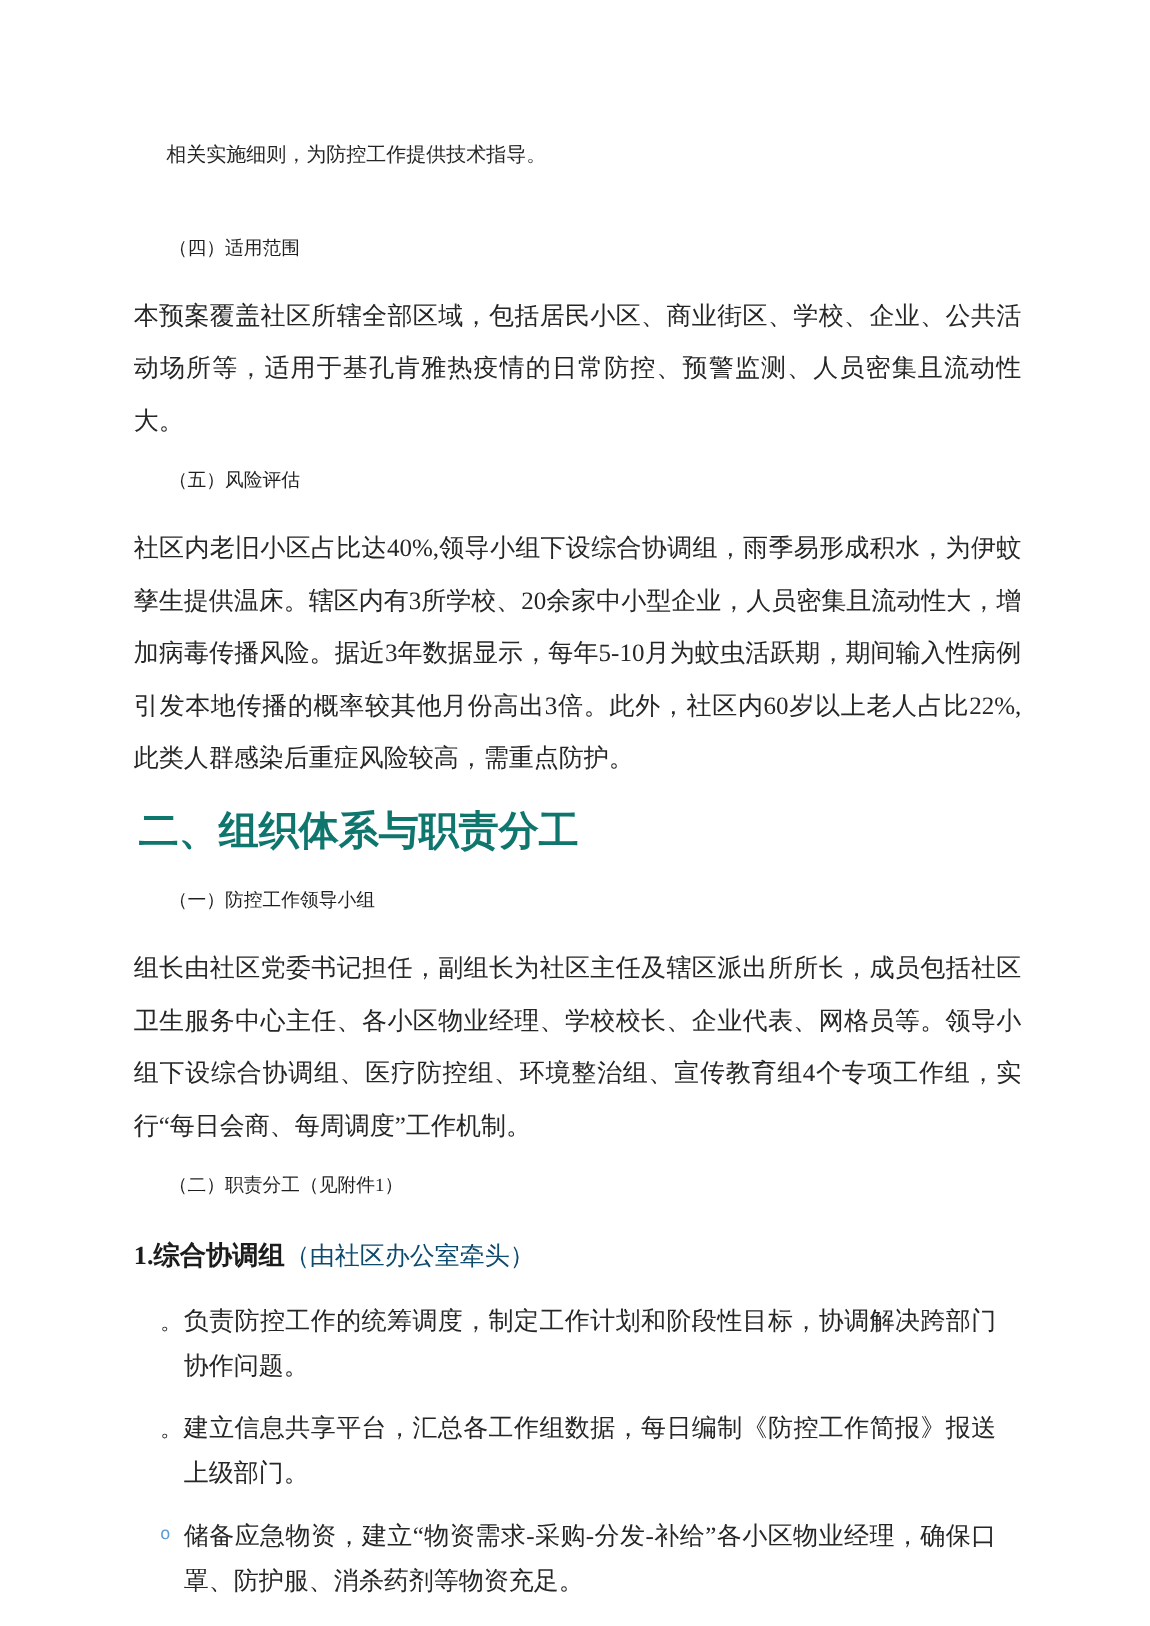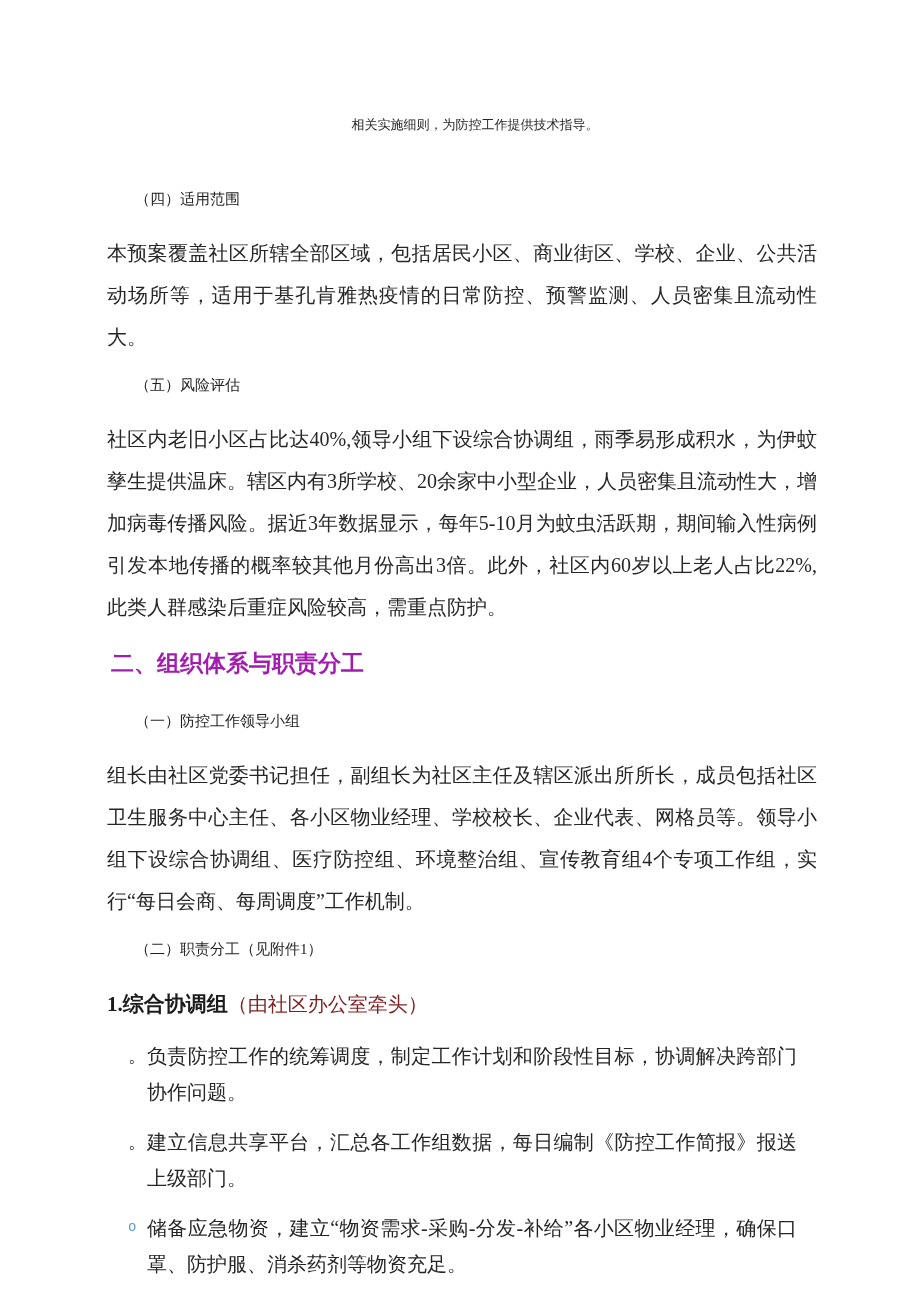--- a/index.html
+++ b/index.html
@@ -14,30 +14,29 @@
     box-sizing: border-box;
     margin: 0 auto;
     padding: 104px 103px 0 107px;
     background: #ffffff;
     overflow: hidden;
     font-family: "Liberation Serif", "DejaVu Serif", serif;
     color: #262626;
   }
   .intro-line {
     margin: 0 0 0 26px;
-    font-size: 13px;
+    font-size: 16px;
     line-height: 42px;
-    text-align: center;
   }
   h2.sec {
     margin: 16px 0 20px 4px;
-    font-size: 23px;
+    font-size: 32px;
     line-height: 40px;
     font-weight: 600;
-    color: #a21caf;
+    color: #0f766e;
   }
   h3.sub {
     margin: 28px 0 16px 28px;
     font-size: 15px;
     line-height: 34px;
     font-weight: 500;
     color: #1f1f1f;
   }
   h3.sub.tight {
     margin-top: 8px;
@@ -55,21 +54,21 @@
     line-height: 32px;
   }
   .group-line .group-label {
     font-weight: 700;
     font-size: 21px;
     color: #1c1c1c;
     text-align: right;
   }
   .group-line .group-note {
     font-weight: 400;
-    color: #7f1d1d;
+    color: #0c4a6e;
   }
   ul.duty-list {
     list-style: none;
     margin: 18px 20px 0 21px;
     padding: 0;
   }
   ul.duty-list li {
     position: relative;
     padding-left: 19px;
     margin-bottom: 14px;

